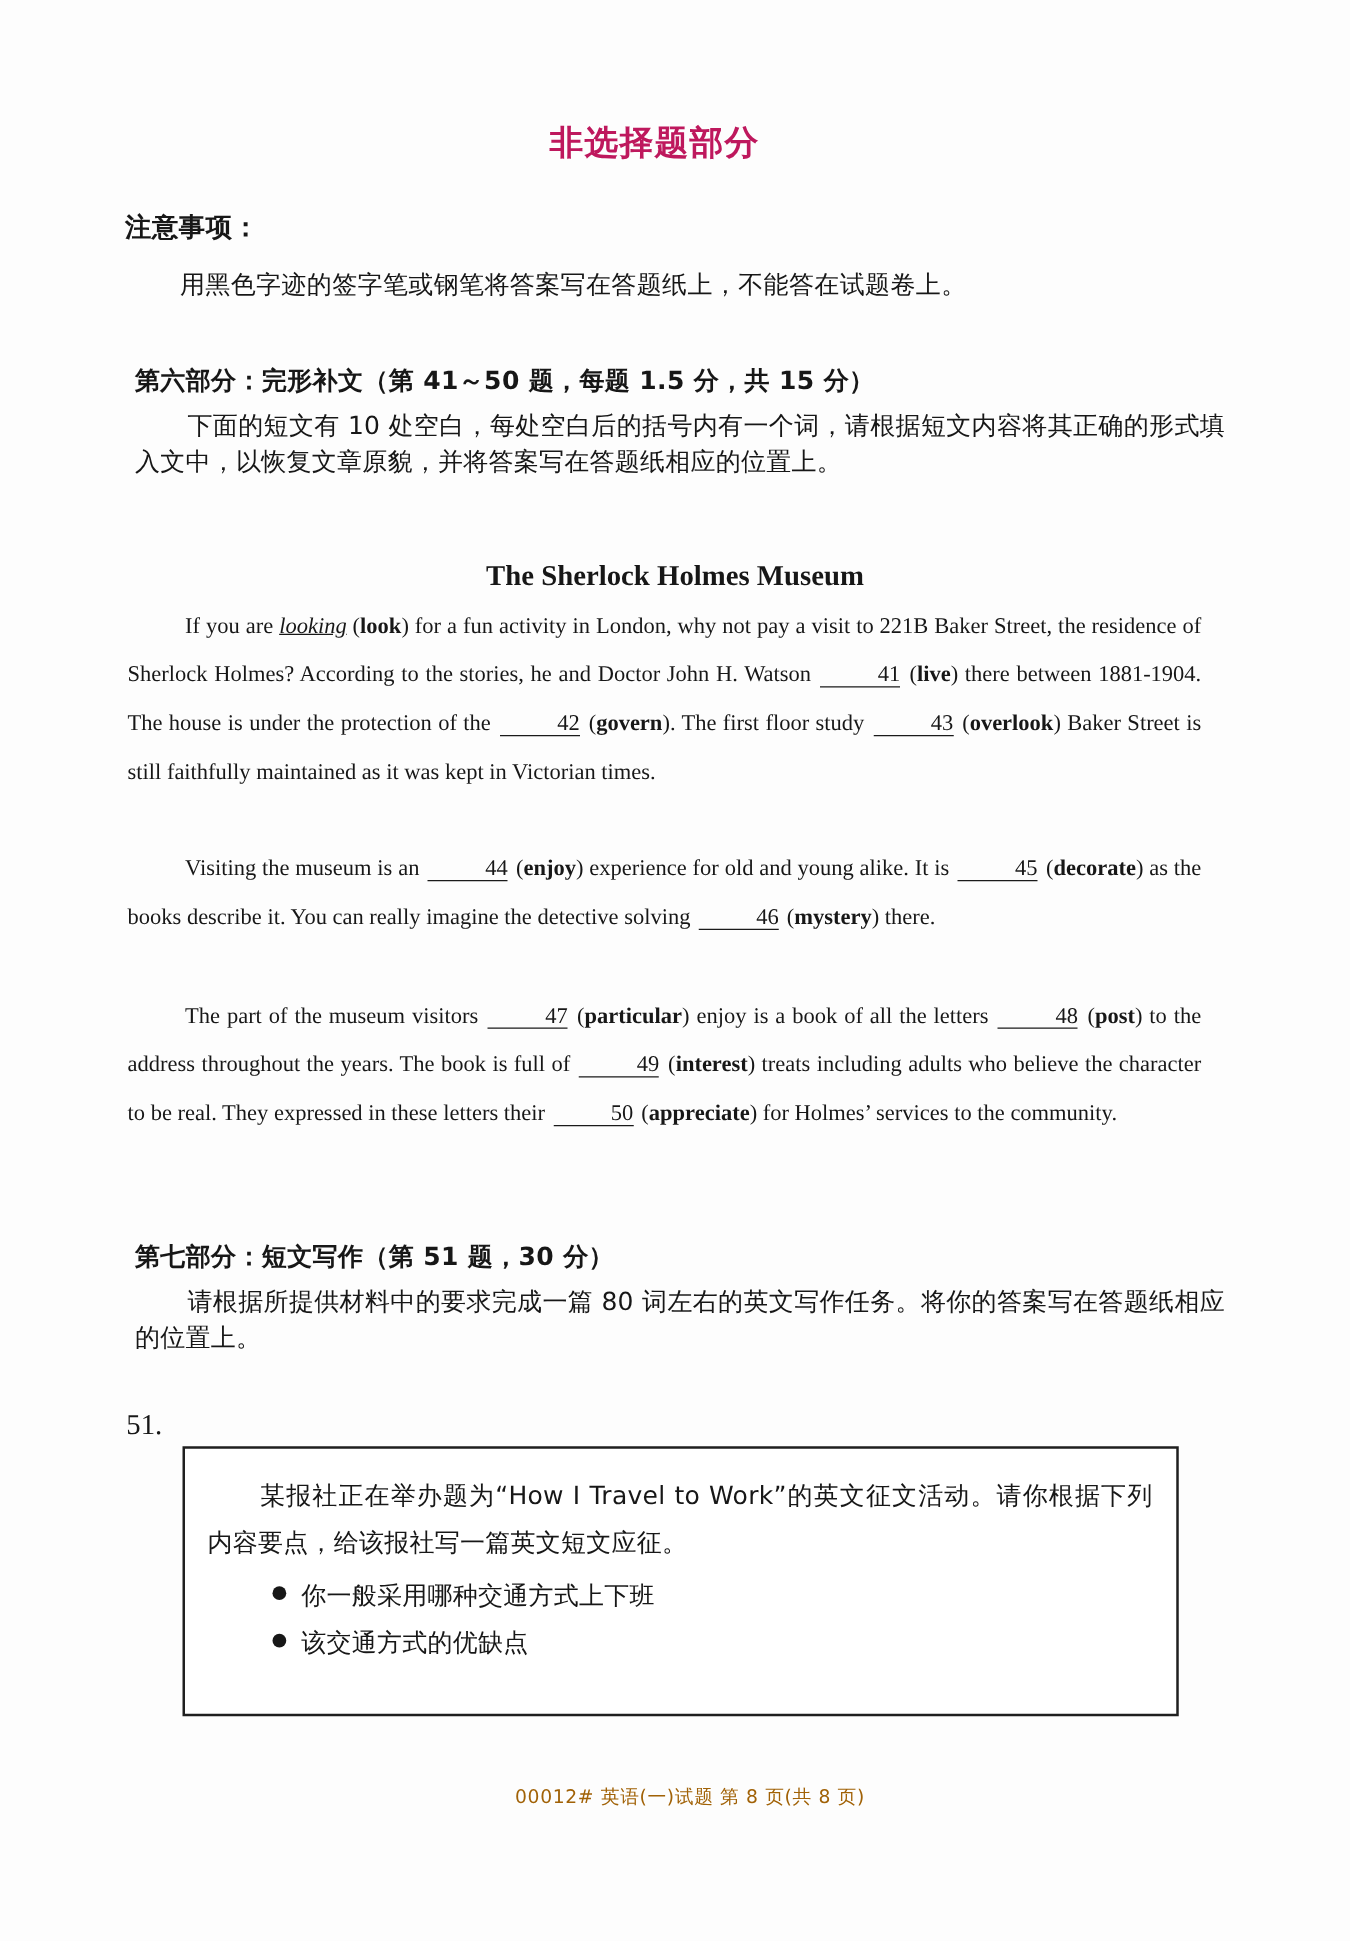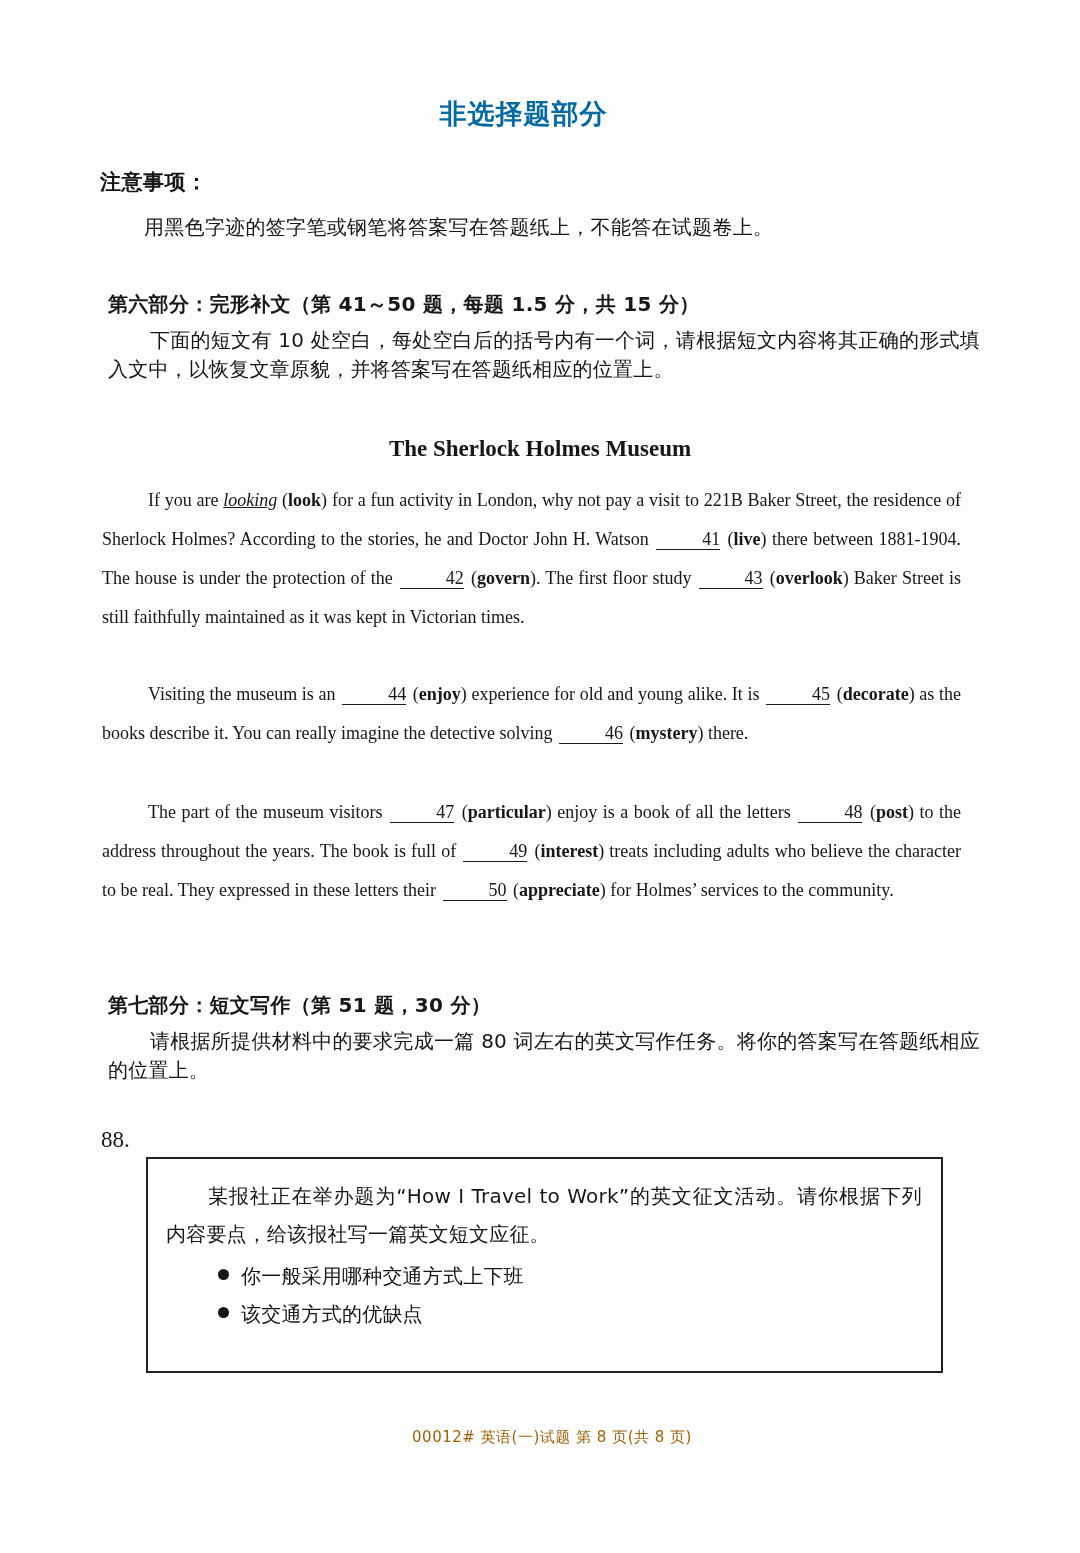--- a/index.html
+++ b/index.html
@@ -26,21 +26,21 @@
   
   .page-title {
     position: absolute;
     left: 0; top: 96px;
     width: 1047px;
     text-align: center;
     font-family: "DejaVu Sans", "Liberation Sans", sans-serif;
     font-weight: bold;
     font-size: 27px;
     letter-spacing: 1px;
-    color: #0369a1;
+    color: #be185d;
   }
 
   .notice-label {
     position: absolute;
     left: 100px; top: 168px;
     font-family: "DejaVu Sans", "Liberation Sans", sans-serif;
     font-weight: bold;
     font-size: 21px;
     letter-spacing: 0.5px;
   }
@@ -78,21 +78,21 @@
     letter-spacing: 0.2px;
     text-align: justify;
     text-justify: inter-character;
   }
   #sec6-intro { top: 326px; }
   #sec7-intro { top: 1027px; }
 
   
   .passage-title {
     position: absolute;
-    left: 0; top: 436px;
+    left: 0; top: 448px;
     width: 1080px;
     text-align: center;
     font-weight: bold;
     font-size: 23px;
     font-family: "Liberation Serif", "DejaVu Serif", serif;
   }
   .passage {
     position: absolute;
     left: 102px;
     width: 859px;
@@ -219,21 +219,21 @@
 
   <div class="passage" id="para3">
     <p>
       <span>The part of the museum visitors </span><span class="blank">47</span><span> (</span><b>particular</b><span>) enjoy is a book of all the letters </span><span class="blank">48</span><span> (</span><b>post</b><span>) to the address throughout the years. The book is full of </span><span class="blank">49</span><span> (</span><b>interest</b><span>) treats including adults who believe the character to be real. They expressed in these letters their </span><span class="blank">50</span><span> (</span><b>appreciate</b><span>) for Holmes’ services to the community.</span>
     </p>
   </div>
 
   <div class="section-head" id="sec7-head">第七部分：短文写作（第 51 题，30 分）</div>
   <div class="section-intro" id="sec7-intro">请根据所提供材料中的要求完成一篇 80 词左右的英文写作任务。将你的答案写在答题纸相应的位置上。</div>
 
-  <div class="qnum">88.</div>
+  <div class="qnum">51.</div>
 
   <div class="writing-box">
     <div class="wb-text">某报社正在举办题为“How I Travel to Work”的英文征文活动。请你根据下列内容要点，给该报社写一篇英文短文应征。</div>
     <ul class="wb-list">
       <li>
         <span class="bullet"></span>
         <span>你一般采用哪种交通方式上下班</span>
       </li>
       <li>
         <span class="bullet"></span>

